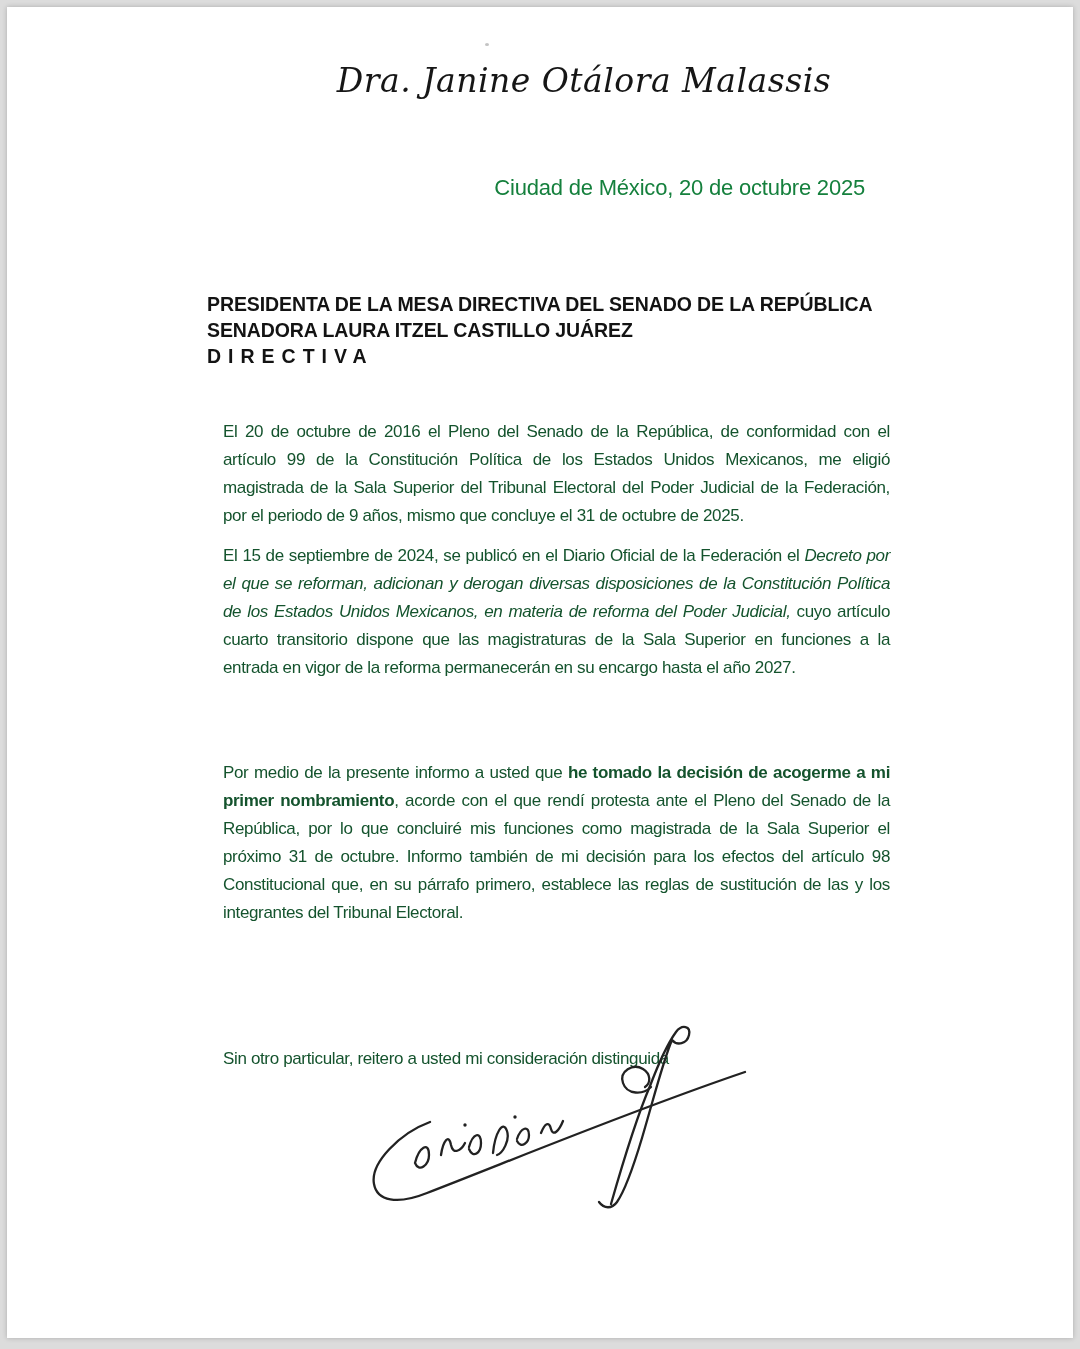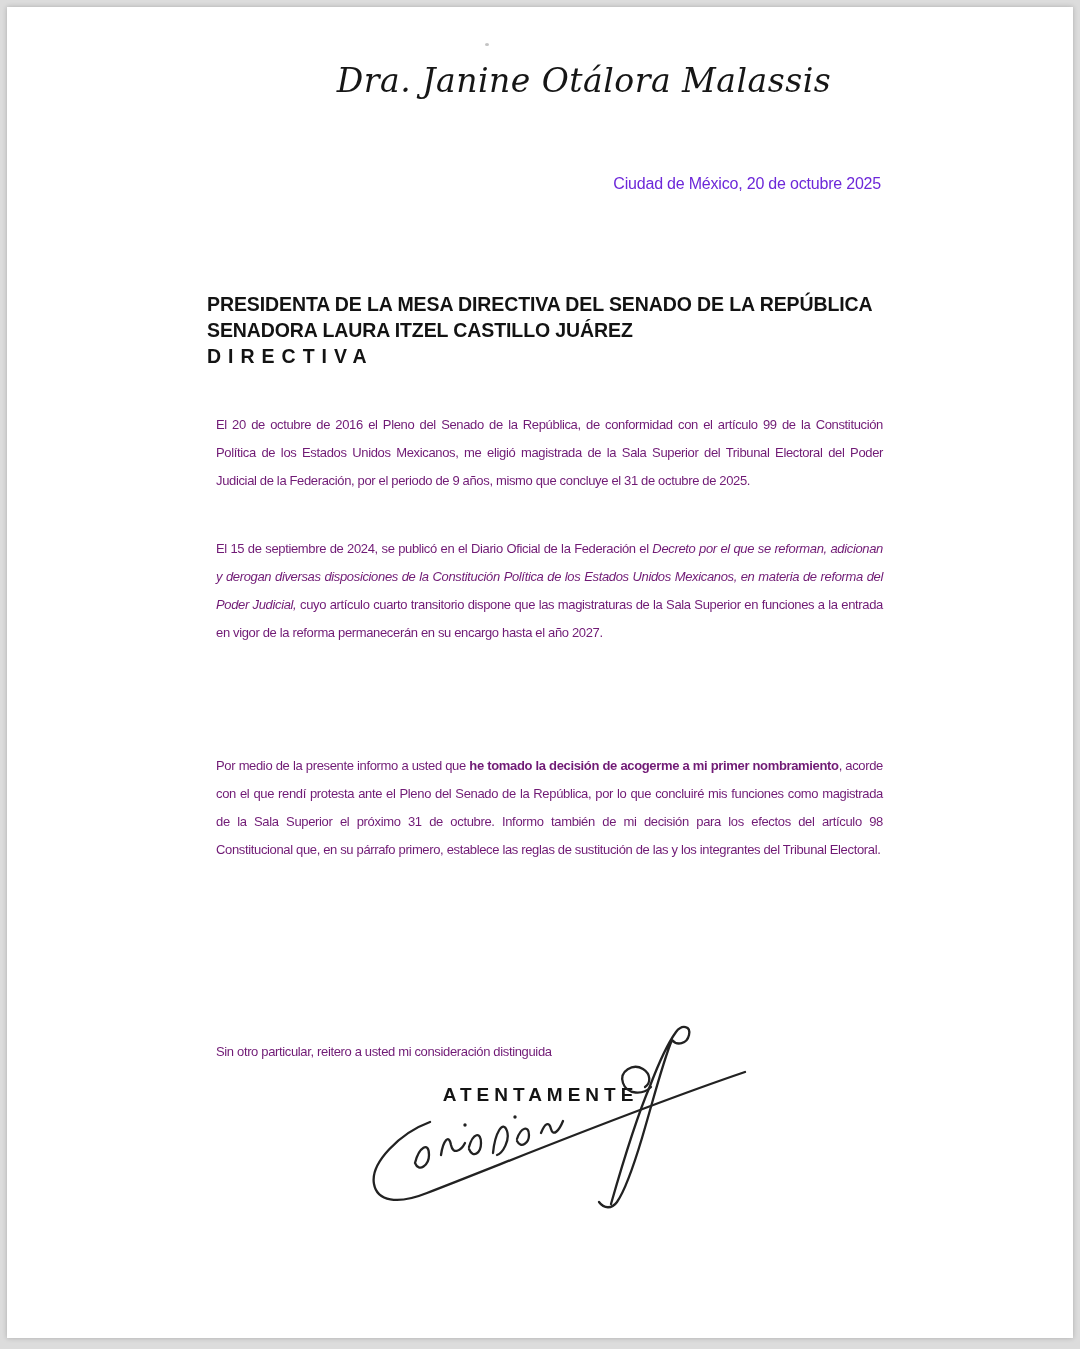--- a/index.html
+++ b/index.html
@@ -16,33 +16,33 @@
   .letterhead{
     position:absolute;top:54px;left:0;width:100%;text-align:center;
     font-family:"DejaVu Serif",serif;font-style:italic;font-weight:500;
     font-size:33px;letter-spacing:.5px;color:#161616;padding-left:44px;
   }
   .scan-dot{
     position:absolute;left:478px;top:36px;width:4px;height:3px;
     background:#b9b9b9;border-radius:50%;opacity:.85;
   }
   .date{
-    position:absolute;top:168px;right:192px;
-    font-size:16px;letter-spacing:-.2px;color:#6d28d9;
+    position:absolute;top:168px;right:208px;
+    font-size:22px;letter-spacing:-.2px;color:#15803d;
   }
   .recipient{
     position:absolute;left:200px;top:284px;
     font-weight:700;font-size:19.5px;line-height:26px;
     letter-spacing:-.1px;color:#131313;
   }
   .recipient .spaced{letter-spacing:7px;}
   .para{
     position:absolute;left:200px;width:667px;
-    font-size:13px;line-height:28px;letter-spacing:-.35px;
-    color:#701a75;text-align:justify;margin:9px;
+    font-size:17px;line-height:28px;letter-spacing:-.35px;
+    color:#14532d;text-align:justify;margin:16px;
   }
   .p1{top:395px;} .p2{top:519px;} .p3{top:736px;} .p4{top:912px;}
   .closing{top:1022px;text-align:left;}
   .seg-i{font-style:italic;}
   .seg-b{font-weight:700;}
   .atentamente{
     position:absolute;left:200px;top:1077px;width:667px;margin:0;
     text-align:center;font-weight:700;font-size:19px;
     letter-spacing:5px;color:#141414;
   }
@@ -69,21 +69,20 @@
     <div>SENADORA LAURA ITZEL CASTILLO JUÁREZ</div>
     <div class="spaced">DIRECTIVA</div>
   </div>
 
   <p class="para p1"><span>El 20 de octubre de 2016 el Pleno del Senado de la República, de conformidad con el artículo 99 de la Constitución Política de los Estados Unidos Mexicanos, me eligió magistrada de la Sala Superior del Tribunal Electoral del Poder Judicial de la Federación, por el periodo de 9 años, mismo que concluye el 31 de octubre de 2025.</span></p>
   <p class="para p2"><span>El 15 de septiembre de 2024, se publicó en el Diario Oficial de la Federación el </span><span class="seg-i">Decreto por el que se reforman, adicionan y derogan diversas disposiciones de la Constitución Política de los Estados Unidos Mexicanos, en materia de reforma del Poder Judicial,</span><span> cuyo artículo cuarto transitorio dispone que las magistraturas de la Sala Superior en funciones a la entrada en vigor de la reforma permanecerán en su encargo hasta el año 2027.</span></p>
   <p class="para p3"><span>Por medio de la presente informo a usted que </span><span class="seg-b">he tomado la decisión de acogerme a mi primer nombramiento</span><span>, acorde con el que rendí protesta ante el Pleno del Senado de la República, por lo que concluiré mis funciones como magistrada de la Sala Superior el próximo 31 de octubre. Informo también de mi decisión para los efectos del artículo 98 Constitucional que, en su párrafo primero, establece las reglas de sustitución de las y los integrantes del Tribunal Electoral.</span></p>
 
   <p class="para closing">Sin otro particular, reitero a usted mi consideración distinguida</p>
 
-  <p class="atentamente">ATENTAMENTE</p>
 
   <svg class="signature" viewBox="0 0 400 200" aria-hidden="true">
 
     <path d="M 65,101 C 35,112 5,142 9,163 C 12,180 32,184 62,172 C 140,142 265,90 380,51"></path>
 
     <path d="M 50,142 c 4,-16 14,-22 14,-8 c 0,10 -10,18 -14,8"></path>
     <path d="M 76,134 c 2,-14 8,-22 10,-10 c 2,10 10,6 14,-2"></path>
     <path d="M 104,126 c 4,-14 12,-16 12,-4 c 0,10 -8,16 -12,6"></path>
     <path d="M 128,132 c 2,-20 10,-34 14,-22 c 3,9 -4,22 -10,24"></path>
     <path d="M 152,118 c 4,-12 12,-14 12,-4 c 0,8 -8,14 -12,6"></path>

